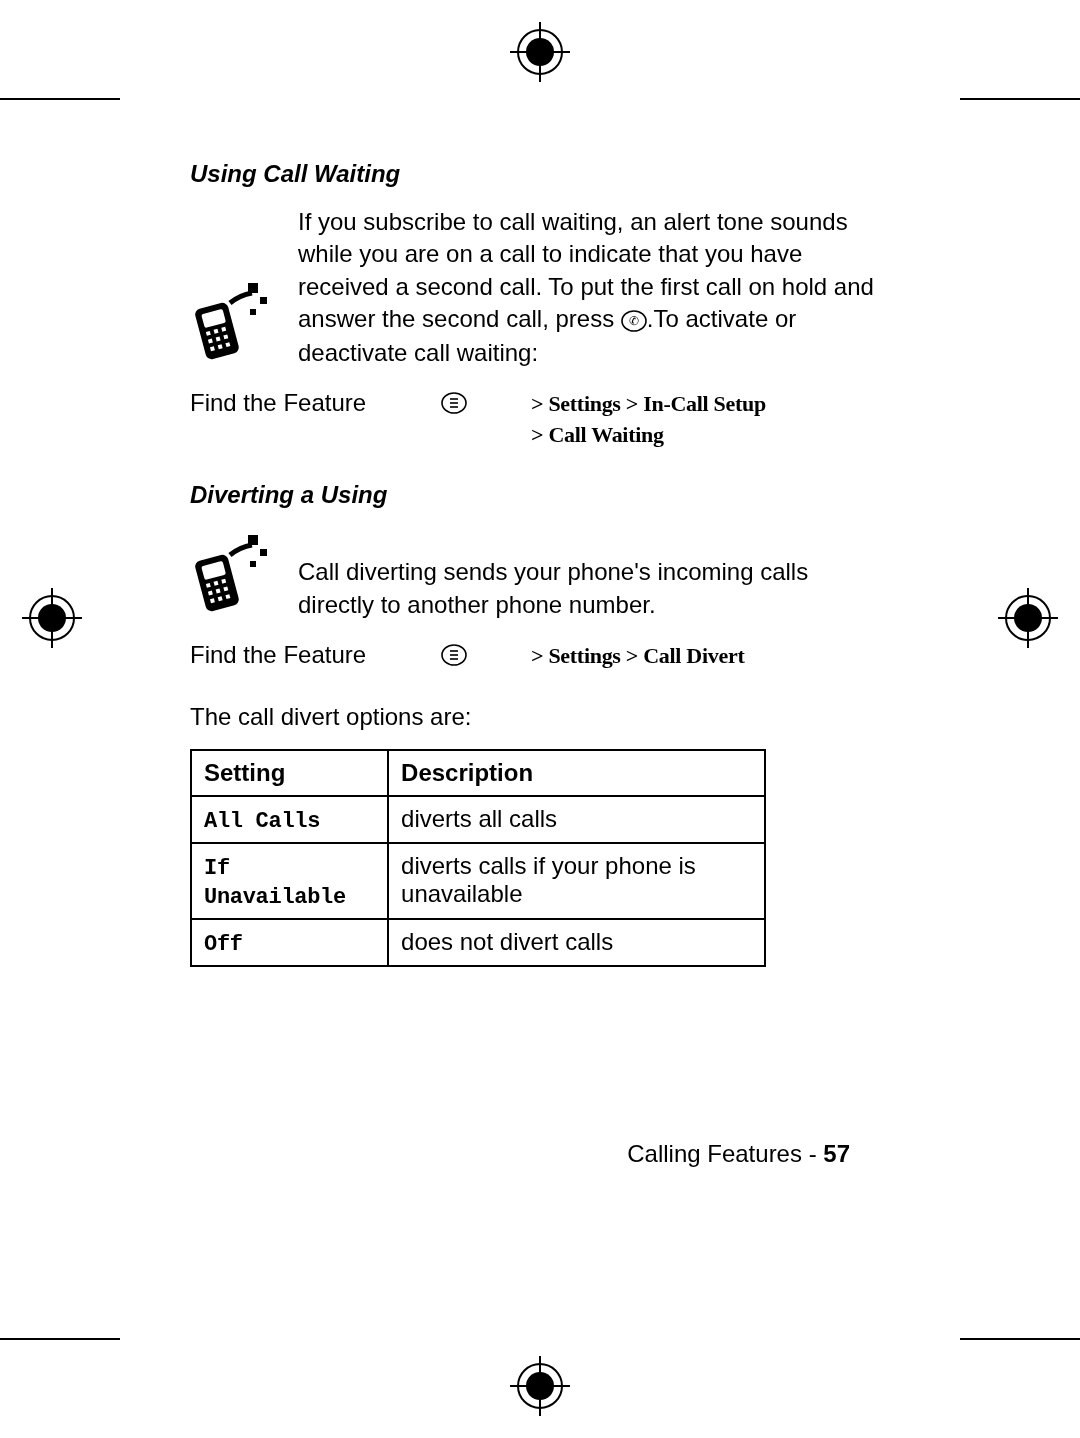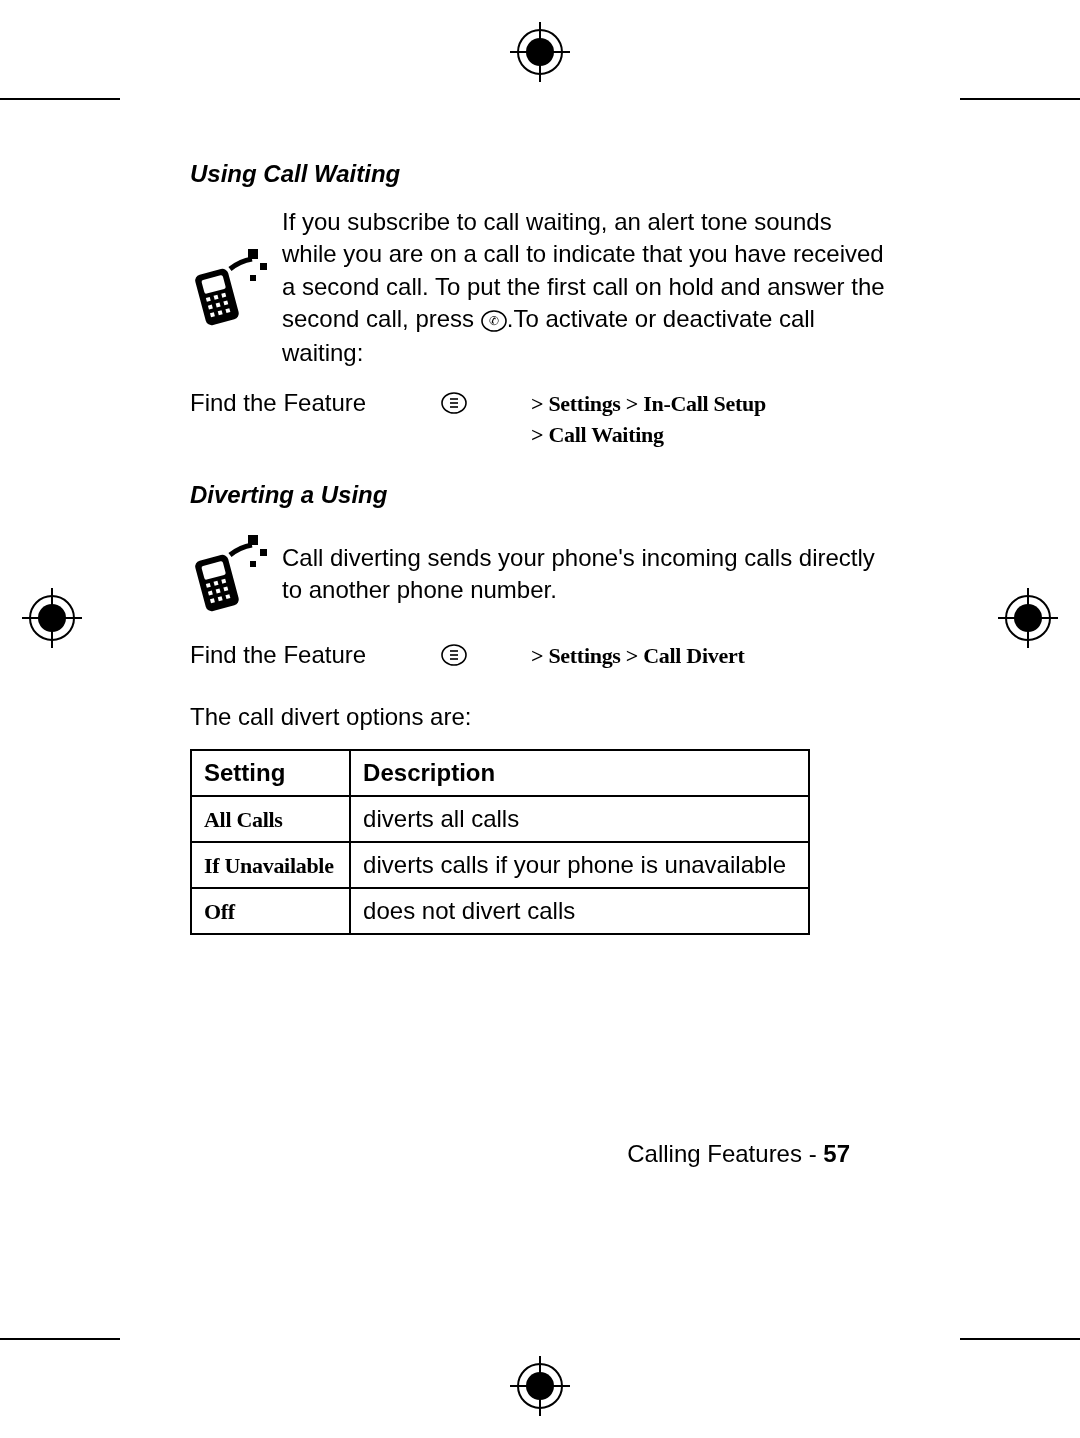--- a/index.html
+++ b/index.html
@@ -18,41 +18,41 @@
   .crop-h { position: absolute; height: 2px; background: #000; }
   .crop-tl-h { top: 98px; left: 0; width: 120px; }
   .crop-tr-h { top: 98px; right: 0; width: 120px; }
   .crop-bl-h { bottom: 98px; left: 0; width: 120px; }
   .crop-br-h { bottom: 98px; right: 0; width: 120px; }
 
   .content { position: absolute; top: 160px; left: 190px; width: 700px; }
 
   .heading { font-style: italic; font-weight: bold; font-size: 24px; margin-bottom: 18px; }
 
-  .para-with-icon { display: flex; align-items: center; gap: 12px; margin-bottom: 20px; }
+  .para-with-icon { display: flex; align-items: flex-end; gap: 28px; margin-bottom: 20px; }
   .phone-icon { flex: 0 0 80px; }
   .phone-icon svg { width: 80px; height: 90px; }
   .para { font-size: 24px; line-height: 1.35; }
 
   .inline-key { display: inline-block; vertical-align: middle; }
   .inline-key svg { width: 26px; height: 26px; vertical-align: -5px; }
 
   .find-row { display: flex; align-items: flex-start; margin: 14px 0 30px 0; }
   .find-label { font-size: 24px; width: 250px; flex: 0 0 250px; }
   .find-icon { flex: 0 0 60px; text-align: left; }
   .find-icon svg { width: 28px; height: 28px; }
   .find-path { font-size: 22px; line-height: 1.4; }
   .find-path .bold-cond { font-weight: bold; font-family: Liberation Serif, serif; letter-spacing: -0.3px; margin-left: 31px; }
 
   .body-line { font-size: 24px; margin: 14px 0 18px 0; }
 
-  table.opts { width: 620px; border-collapse: collapse; margin-top: 4px; font-size: 24px; }
+  table.opts { width: 576px; border-collapse: collapse; margin-top: 4px; font-size: 24px; }
   table.opts th, table.opts td { border: 2px solid #000; padding: 8px 12px; text-align: left; vertical-align: top; }
   table.opts th { font-weight: bold; }
-  .setting-label { font-weight: bold; font-family: Liberation Serif, serif; letter-spacing: -0.3px; font-size: 22px; margin-top: 46px; }
+  .setting-label { font-weight: bold; font-family: Liberation Mono, monospace; letter-spacing: -0.3px; font-size: 22px; margin-top: 46px; }
   .italic { font-style: italic; }
 
   .footer { position: absolute; bottom: 270px; right: 230px; font-size: 24px; }
   .footer .pg { font-weight: bold; }
 </style>
 </head>
 <body>
 
 <div class="page">
 

